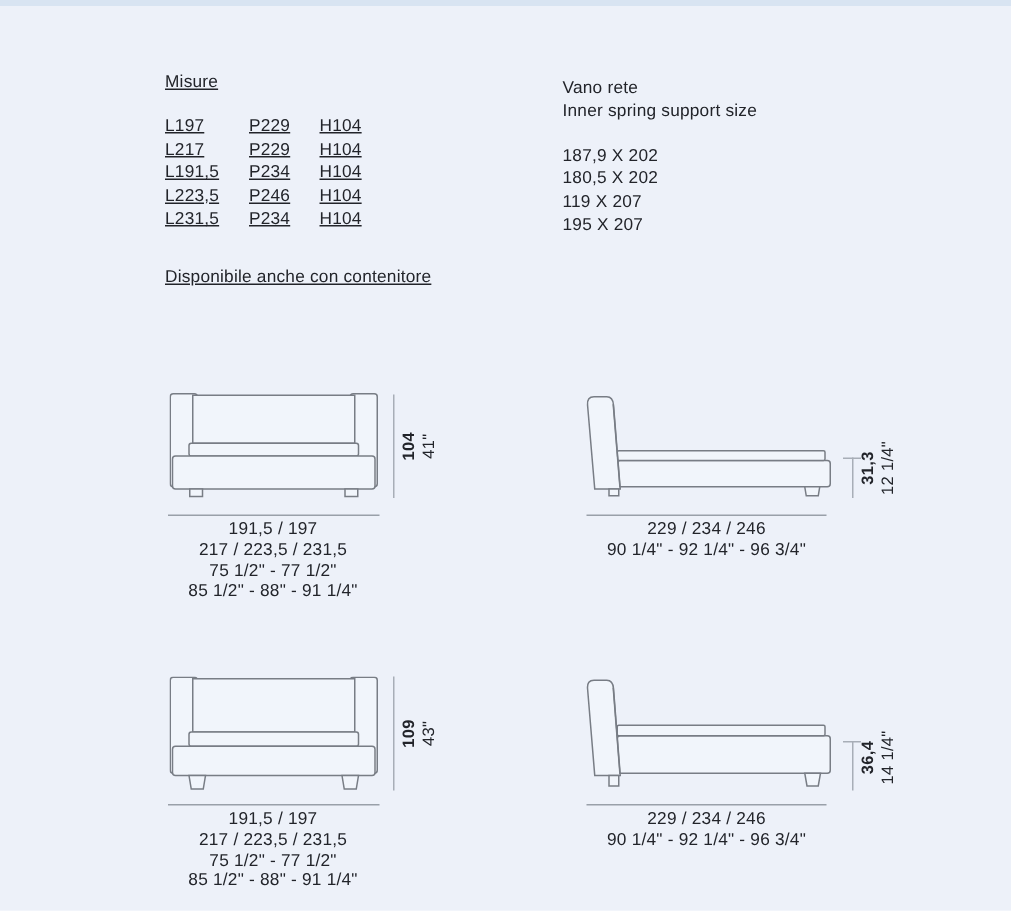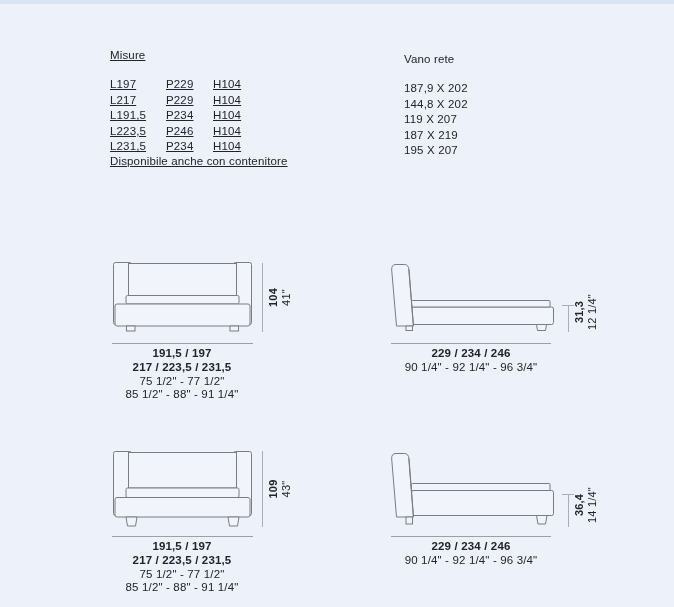--- a/index.html
+++ b/index.html
@@ -9,40 +9,40 @@
     background:#edf1f9; overflow:hidden;
     color:#22242a;
   }
   #top-band { position:absolute; left:0; top:0; width:674px; height:4px; background:#d8e4f2; }
 
   .spec { position:absolute; font-size:11.5px; line-height:15.4px; letter-spacing:0.15px; }
   .spec .titles { }
   .spec .table { margin-top:14px; }
   .spec .trow { display:grid; grid-template-columns:56px 47px 46px; }
   .spec .vrow { }
-  .spec .note { margin-top:0; }
+  .spec .note { margin-top:24px; }
 
   .drawing { position:absolute; }
   .drawing svg { display:block; }
   .bed-shape { fill:#f1f5fb; stroke:#787d85; stroke-width:1; }
   .bed-line  { fill:none; stroke:#787d85; stroke-width:1; }
 
   .dim-v { position:absolute; width:1px; background:#a8aeb7; }
   .dim-tick { position:absolute; height:1px; background:#a8aeb7; }
   .dim-label {
     position:absolute; transform:rotate(-90deg); transform-origin:0 0;
     display:flex; flex-direction:column; text-align:center;
     font-size:11px; line-height:13px; letter-spacing:0.2px; white-space:nowrap;
   }
   .dim-label .cm { font-weight:700; }
 
   .rule { position:absolute; height:1px; background:#99a0a9; }
 
   .caption { position:absolute; text-align:center; font-size:11.5px; line-height:13.8px; letter-spacing:0.15px; white-space:nowrap; }
-  .caption .cm { font-weight:700; }
+  .caption .cm { font-weight:400; }
 </style>
 </head>
 <body>
 
 <div id="page">
   <div id="top-band"></div>
 
   <div class="spec" style="left:110px; top:48px;text-decoration:underline;">
     <div class="titles">
       <div>Misure</div>
@@ -70,29 +70,29 @@
       </div>
       <div class="trow">
         <span>L231,5</span>
           <span>P234</span>
           <span>H104</span>
       </div>
     </div>
     <div class="note">Disponibile anche con contenitore</div>
   </div>
 
-  <div class="spec" style="left:404px; top:52px;">
+  <div class="spec" style="left:375px; top:52px;">
     <div class="titles">
       <div>Vano rete</div>
+      <div>Inner spring support size</div>
     </div>
     <div class="table">
       <div class="vrow">187,9 X 202</div>
-      <div class="vrow">144,8 X 202</div>
+      <div class="vrow">180,5 X 202</div>
       <div class="vrow">119 X 207</div>
-      <div class="vrow">187 X 219</div>
       <div class="vrow">195 X 207</div>
     </div>
   </div>
 
   <div class="drawing" style="left:113px; top:262px;">
     <svg width="139" height="70" viewBox="0 0 139 70">
       <rect class="bed-shape" x="0.5" y="0.5" width="18" height="62" rx="2"></rect>
       <rect class="bed-shape" x="120.5" y="0.5" width="18" height="62" rx="2"></rect>
       <rect class="bed-shape" x="15.5" y="1.5" width="108" height="32"></rect>
       <rect class="bed-shape" x="13" y="33.5" width="113" height="8.5" rx="1.5"></rect>

